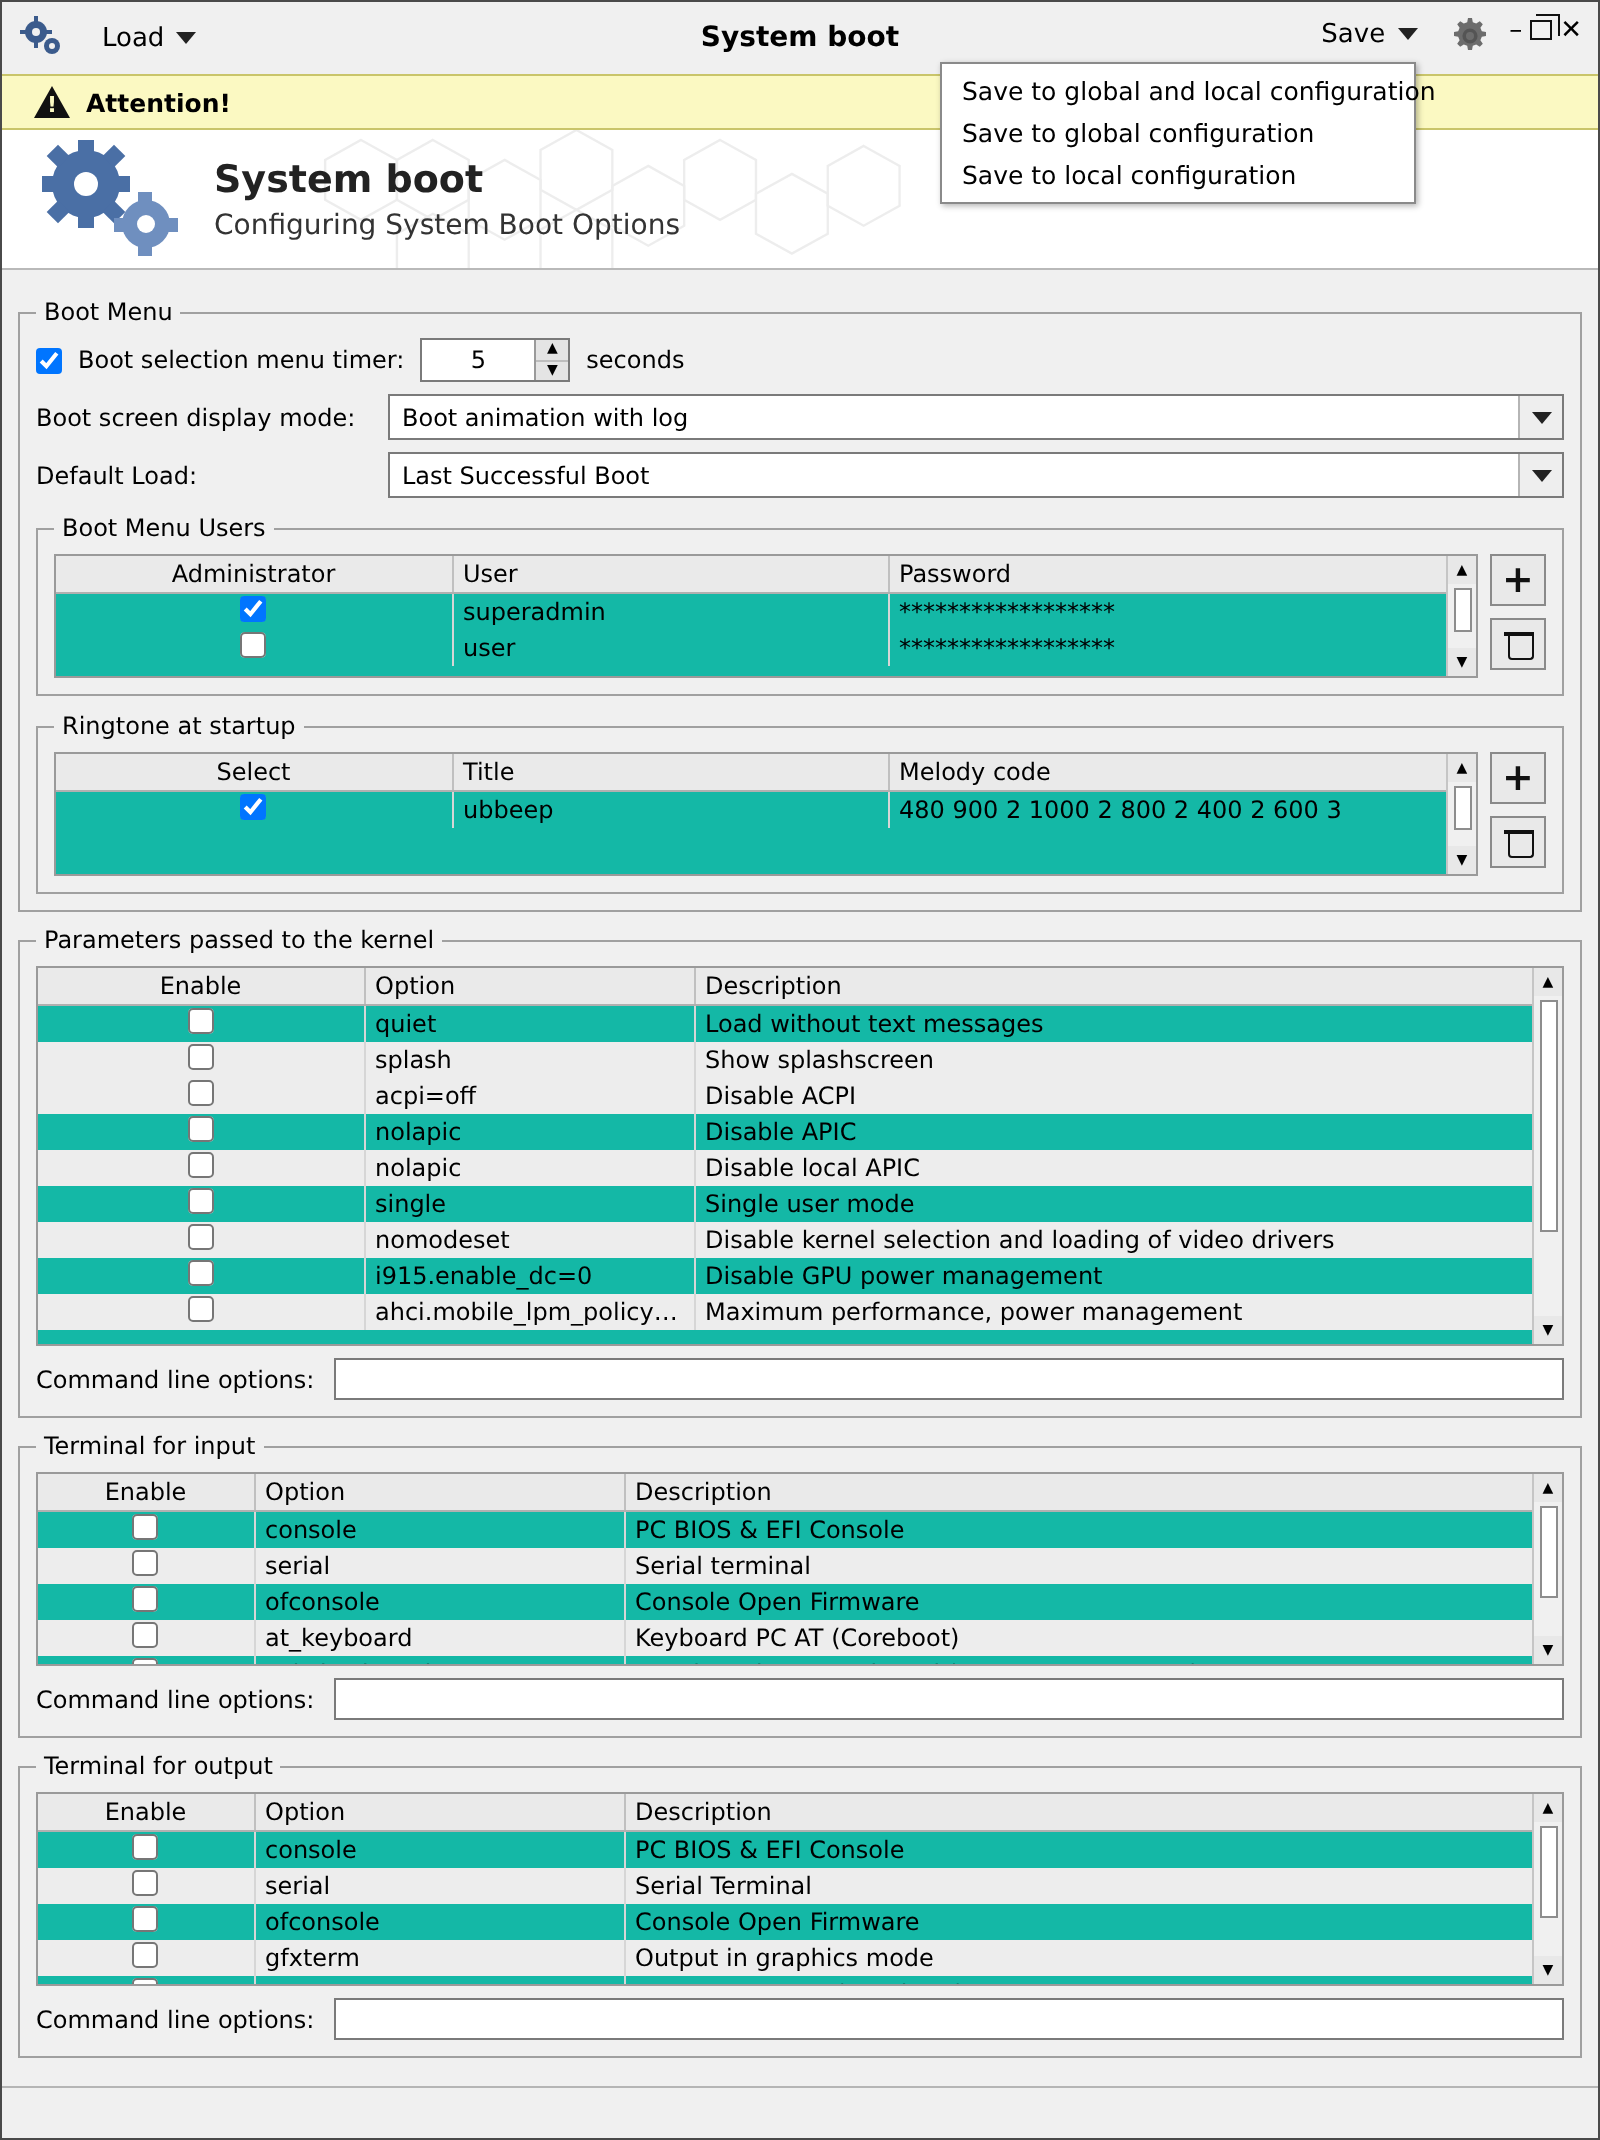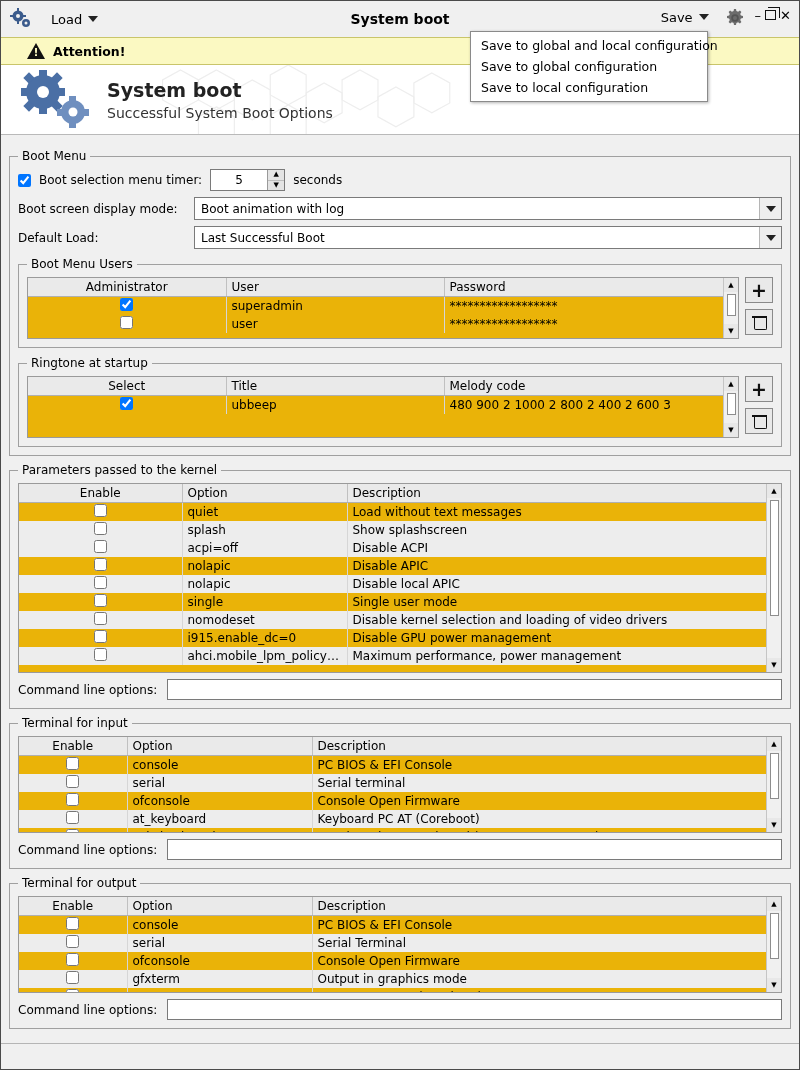--- a/index.html
+++ b/index.html
@@ -58,21 +58,21 @@
   .dropdown div {
     padding: 3px 10px; font-size: 12.5px; white-space: nowrap; cursor: default;
   }
   
   .attention {
     background: #fbf9c2;
     border-top: 1px solid #c9c56a;
     border-bottom: 1px solid #c9c56a;
     height: 28px;
     display: flex; align-items: center; gap: 8px;
-    padding-left: 26px;
+    padding-left: 16px;
     font-weight: bold; font-size: 12.5px;
     flex: none;
   }
   .warn-tri { width: 0; height: 0; border-left: 9px solid transparent;
     border-right: 9px solid transparent; border-bottom: 16px solid #111; position: relative;}
   .warn-tri:after { content: "!"; position: absolute; left: -2.5px; top: 3px; color: #fbf9c2;
     font-size: 11px; font-weight: bold; }
   
   .banner {
     height: 70px; background: #ffffff;
@@ -119,21 +119,21 @@
   }
   .combo .arrowbox {
     position: absolute; right: 0; top: 0; bottom: 0; width: 22px;
     border-left: 1px solid #b5b5b5; background: #eee;
     display: flex; align-items: center; justify-content: center;
   }
   .arr-d { width:0;height:0;border-left:5px solid transparent;border-right:5px solid transparent;border-top:6px solid #222;}
   
   .tablewrap { display: flex; gap: 6px; align-items: flex-start; }
   .tbl {
-    flex: 1; border: 1px solid #9a9a9a; background: #eab308;
+    flex: 1; border: 1px solid #9a9a9a; background: #14b8a6;
     display: flex; flex-direction: column; position: relative; overflow: hidden;
   }
   table { border-collapse: collapse; width: 100%; table-layout: fixed; font-size: 12px;}
   thead th {
     background: #eaeaea; border-right: 1px solid #c0c0c0; border-bottom: 1px solid #b0b0b0;
     font-weight: normal; padding: 2px 5px; text-align: left; position: relative; height: 18px;
   }
   thead th.ctr { text-align: center; }
   tbody td {
     border-right: 1px solid #d6d6d6; padding: 1px 5px; height: 16px; white-space: nowrap;
@@ -267,21 +267,21 @@
             <circle cx="62" cy="44" r="4.5" fill="#ffffff"></circle>
           <rect x="58" y="28" width="7" height="7"></rect>
             <rect x="58" y="53" width="7" height="7"></rect>
           <rect x="46" y="41" width="7" height="7"></rect>
             <rect x="71" y="41" width="7" height="7"></rect>
         </g>
       </svg>
     </span>
     <div class="banner-text">
       <div class="banner-title">System boot</div>
-      <div class="banner-sub">Successful System Boot Options</div>
+      <div class="banner-sub">Configuring System Boot Options</div>
     </div>
   </div>
 
   <div class="content">
 
     <fieldset>
       <legend>Boot Menu</legend>
 
       <div class="row">
         <input type="checkbox" checked="" style="">

